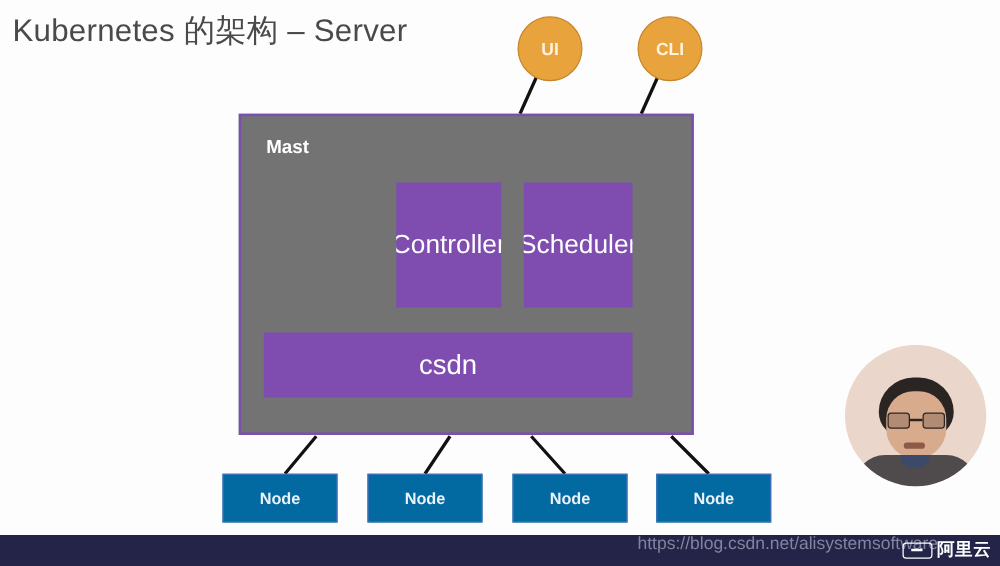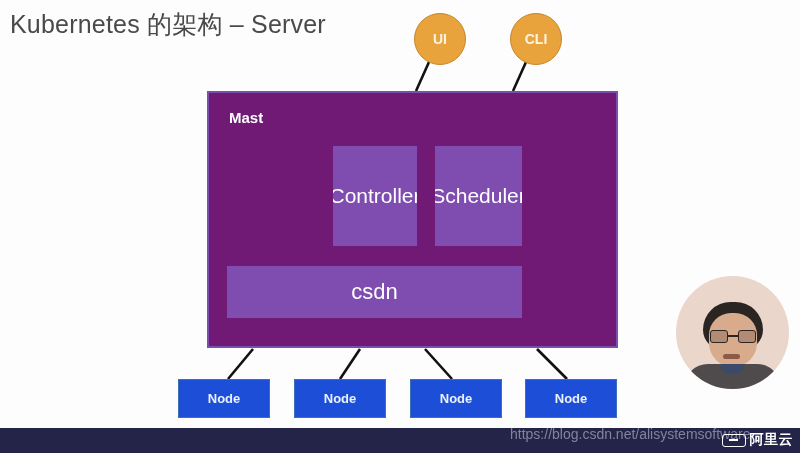--- a/index.html
+++ b/index.html
@@ -53,25 +53,25 @@
     font-size: 14px;
     font-weight: bold;
     box-sizing: border-box;
   }
   #circle-ui  { left: 414px; top: 13px; }
   #circle-cli { left: 510px; top: 13px; }
 
   
   #master-box {
     position: absolute;
-    left: 207px;
+    left: 191px;
     top: 91px;
-    width: 411px;
+    width: 364px;
     height: 257px;
-    background: #701a75;
+    background: #737373;
     border: 2px solid #7a4fad;
     box-sizing: border-box;
   }
   #master-label {
     position: absolute;
     left: 20px;
     top: 16px;
     color: #ffffff;
     font-size: 15px;
     font-weight: bold;
@@ -101,21 +101,21 @@
     height: 52px;
     font-size: 22px;
   }
 
   
   .node-box {
     position: absolute;
     top: 379px;
     width: 92px;
     height: 39px;
-    background: #1d4ed8;
+    background: #0369a1;
     border: 1.5px solid #3d6fb5;
     box-sizing: border-box;
     display: flex;
     align-items: center;
     justify-content: center;
     color: #eaf2fc;
     font-size: 13px;
     font-weight: bold;
   }
   #node-1 { left: 178px; }

